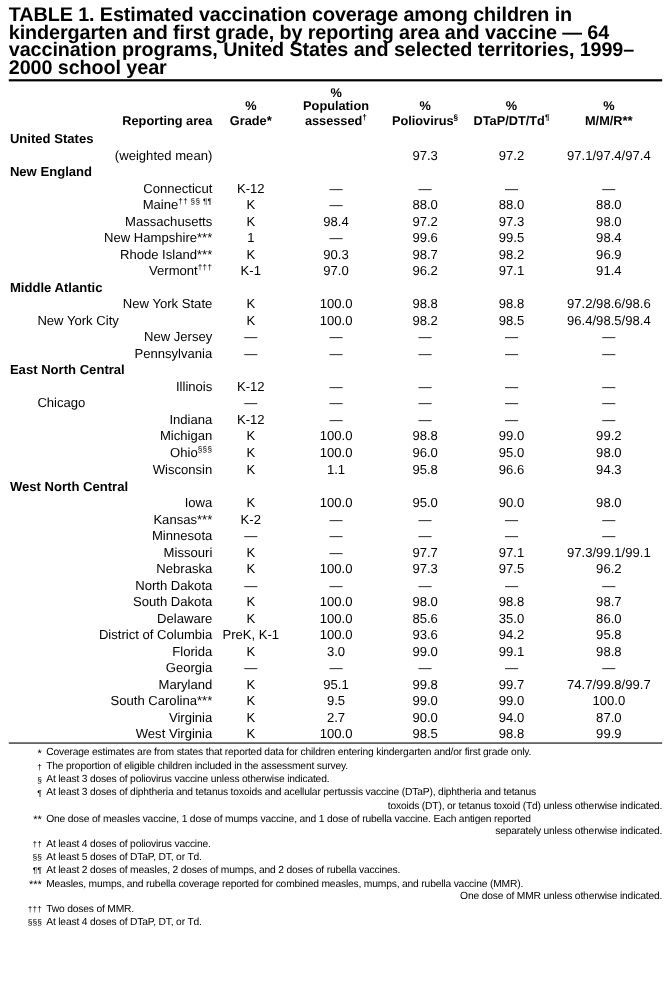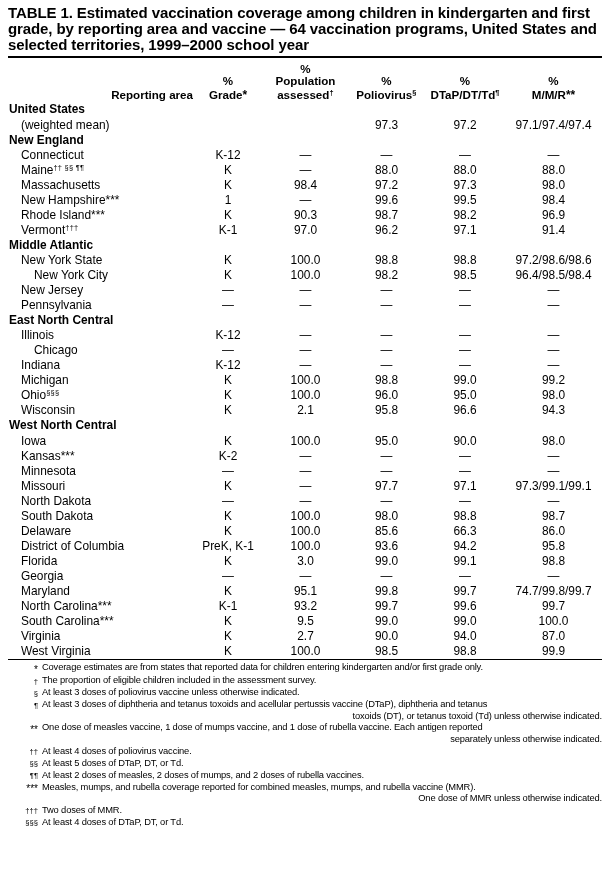--- a/index.html
+++ b/index.html
@@ -17,21 +17,21 @@
   .page {
     width: 610px;
     height: 893px;
     position: relative;
     box-sizing: border-box;
     padding: 0 8px;
   }
 
   
   .table-title {
-    font-size: 15px;
+    font-size: 18px;
     font-weight: bold;
     line-height: 16.1px;
     letter-spacing: -0.1px;
     padding-top: 5px;
     margin: 0;
   }
 
   
   .rule-thick {
     border-top: 2.4px solid #000;
@@ -83,21 +83,21 @@
   }
   tbody td.area {
     text-align: left;
     white-space: nowrap;
     margin-top: 14px;
   }
   tbody tr.region td.area {
     font-weight: bold;
     padding-left: 1px;
   }
-  tbody tr.lvl1 td.area { padding-left: 13px; }
+  tbody tr.lvl1 td.area { padding-left: 13px; text-align: right; }
   tbody tr.lvl2 td.area { padding-left: 26px; }
 
   sup.fn {
     font-size: 7.4px;
     vertical-align: 4.5px;
     line-height: 0;
     letter-spacing: 0.3px;
   }
   sup.fn-b {
     font-size: 7.4px;
@@ -347,21 +347,21 @@
           <td class="area"><span>Ohio</span><sup class="fn">§§§</sup></td>
           <td>K</td>
           <td>100.0</td>
           <td>96.0</td>
           <td>95.0</td>
           <td>98.0</td>
         </tr>
         <tr class="lvl1">
           <td class="area"><span>Wisconsin</span></td>
           <td>K</td>
-          <td>2.1</td>
+          <td>1.1</td>
           <td>95.8</td>
           <td>96.6</td>
           <td>94.3</td>
         </tr>
         <tr class="region">
           <td class="area"><span>West North Central</span></td>
           <td></td>
           <td></td>
           <td></td>
           <td></td>
@@ -393,41 +393,49 @@
         </tr>
         <tr class="lvl1">
           <td class="area"><span>Missouri</span></td>
           <td>K</td>
           <td>—</td>
           <td>97.7</td>
           <td>97.1</td>
           <td>97.3/99.1/99.1</td>
         </tr>
         <tr class="lvl1">
+          <td class="area"><span>Nebraska</span></td>
+          <td>K</td>
+          <td>100.0</td>
+          <td>97.3</td>
+          <td>97.5</td>
+          <td>96.2</td>
+        </tr>
+        <tr class="lvl1">
           <td class="area"><span>North Dakota</span></td>
           <td>—</td>
           <td>—</td>
           <td>—</td>
           <td>—</td>
           <td>—</td>
         </tr>
         <tr class="lvl1">
           <td class="area"><span>South Dakota</span></td>
           <td>K</td>
           <td>100.0</td>
           <td>98.0</td>
           <td>98.8</td>
           <td>98.7</td>
         </tr>
         <tr class="lvl1">
           <td class="area"><span>Delaware</span></td>
           <td>K</td>
           <td>100.0</td>
           <td>85.6</td>
-          <td>66.3</td>
+          <td>35.0</td>
           <td>86.0</td>
         </tr>
         <tr class="lvl1">
           <td class="area"><span>District of Columbia</span></td>
           <td>PreK, K-1</td>
           <td>100.0</td>
           <td>93.6</td>
           <td>94.2</td>
           <td>95.8</td>
         </tr>
@@ -449,28 +457,20 @@
         </tr>
         <tr class="lvl1">
           <td class="area"><span>Maryland</span></td>
           <td>K</td>
           <td>95.1</td>
           <td>99.8</td>
           <td>99.7</td>
           <td>74.7/99.8/99.7</td>
         </tr>
         <tr class="lvl1">
-          <td class="area"><span>North Carolina</span><sup class="ast">***</sup></td>
-          <td>K-1</td>
-          <td>93.2</td>
-          <td>99.7</td>
-          <td>99.6</td>
-          <td>99.7</td>
-        </tr>
-        <tr class="lvl1">
           <td class="area"><span>South Carolina</span><sup class="ast">***</sup></td>
           <td>K</td>
           <td>9.5</td>
           <td>99.0</td>
           <td>99.0</td>
           <td>100.0</td>
         </tr>
         <tr class="lvl1">
           <td class="area"><span>Virginia</span></td>
           <td>K</td>

